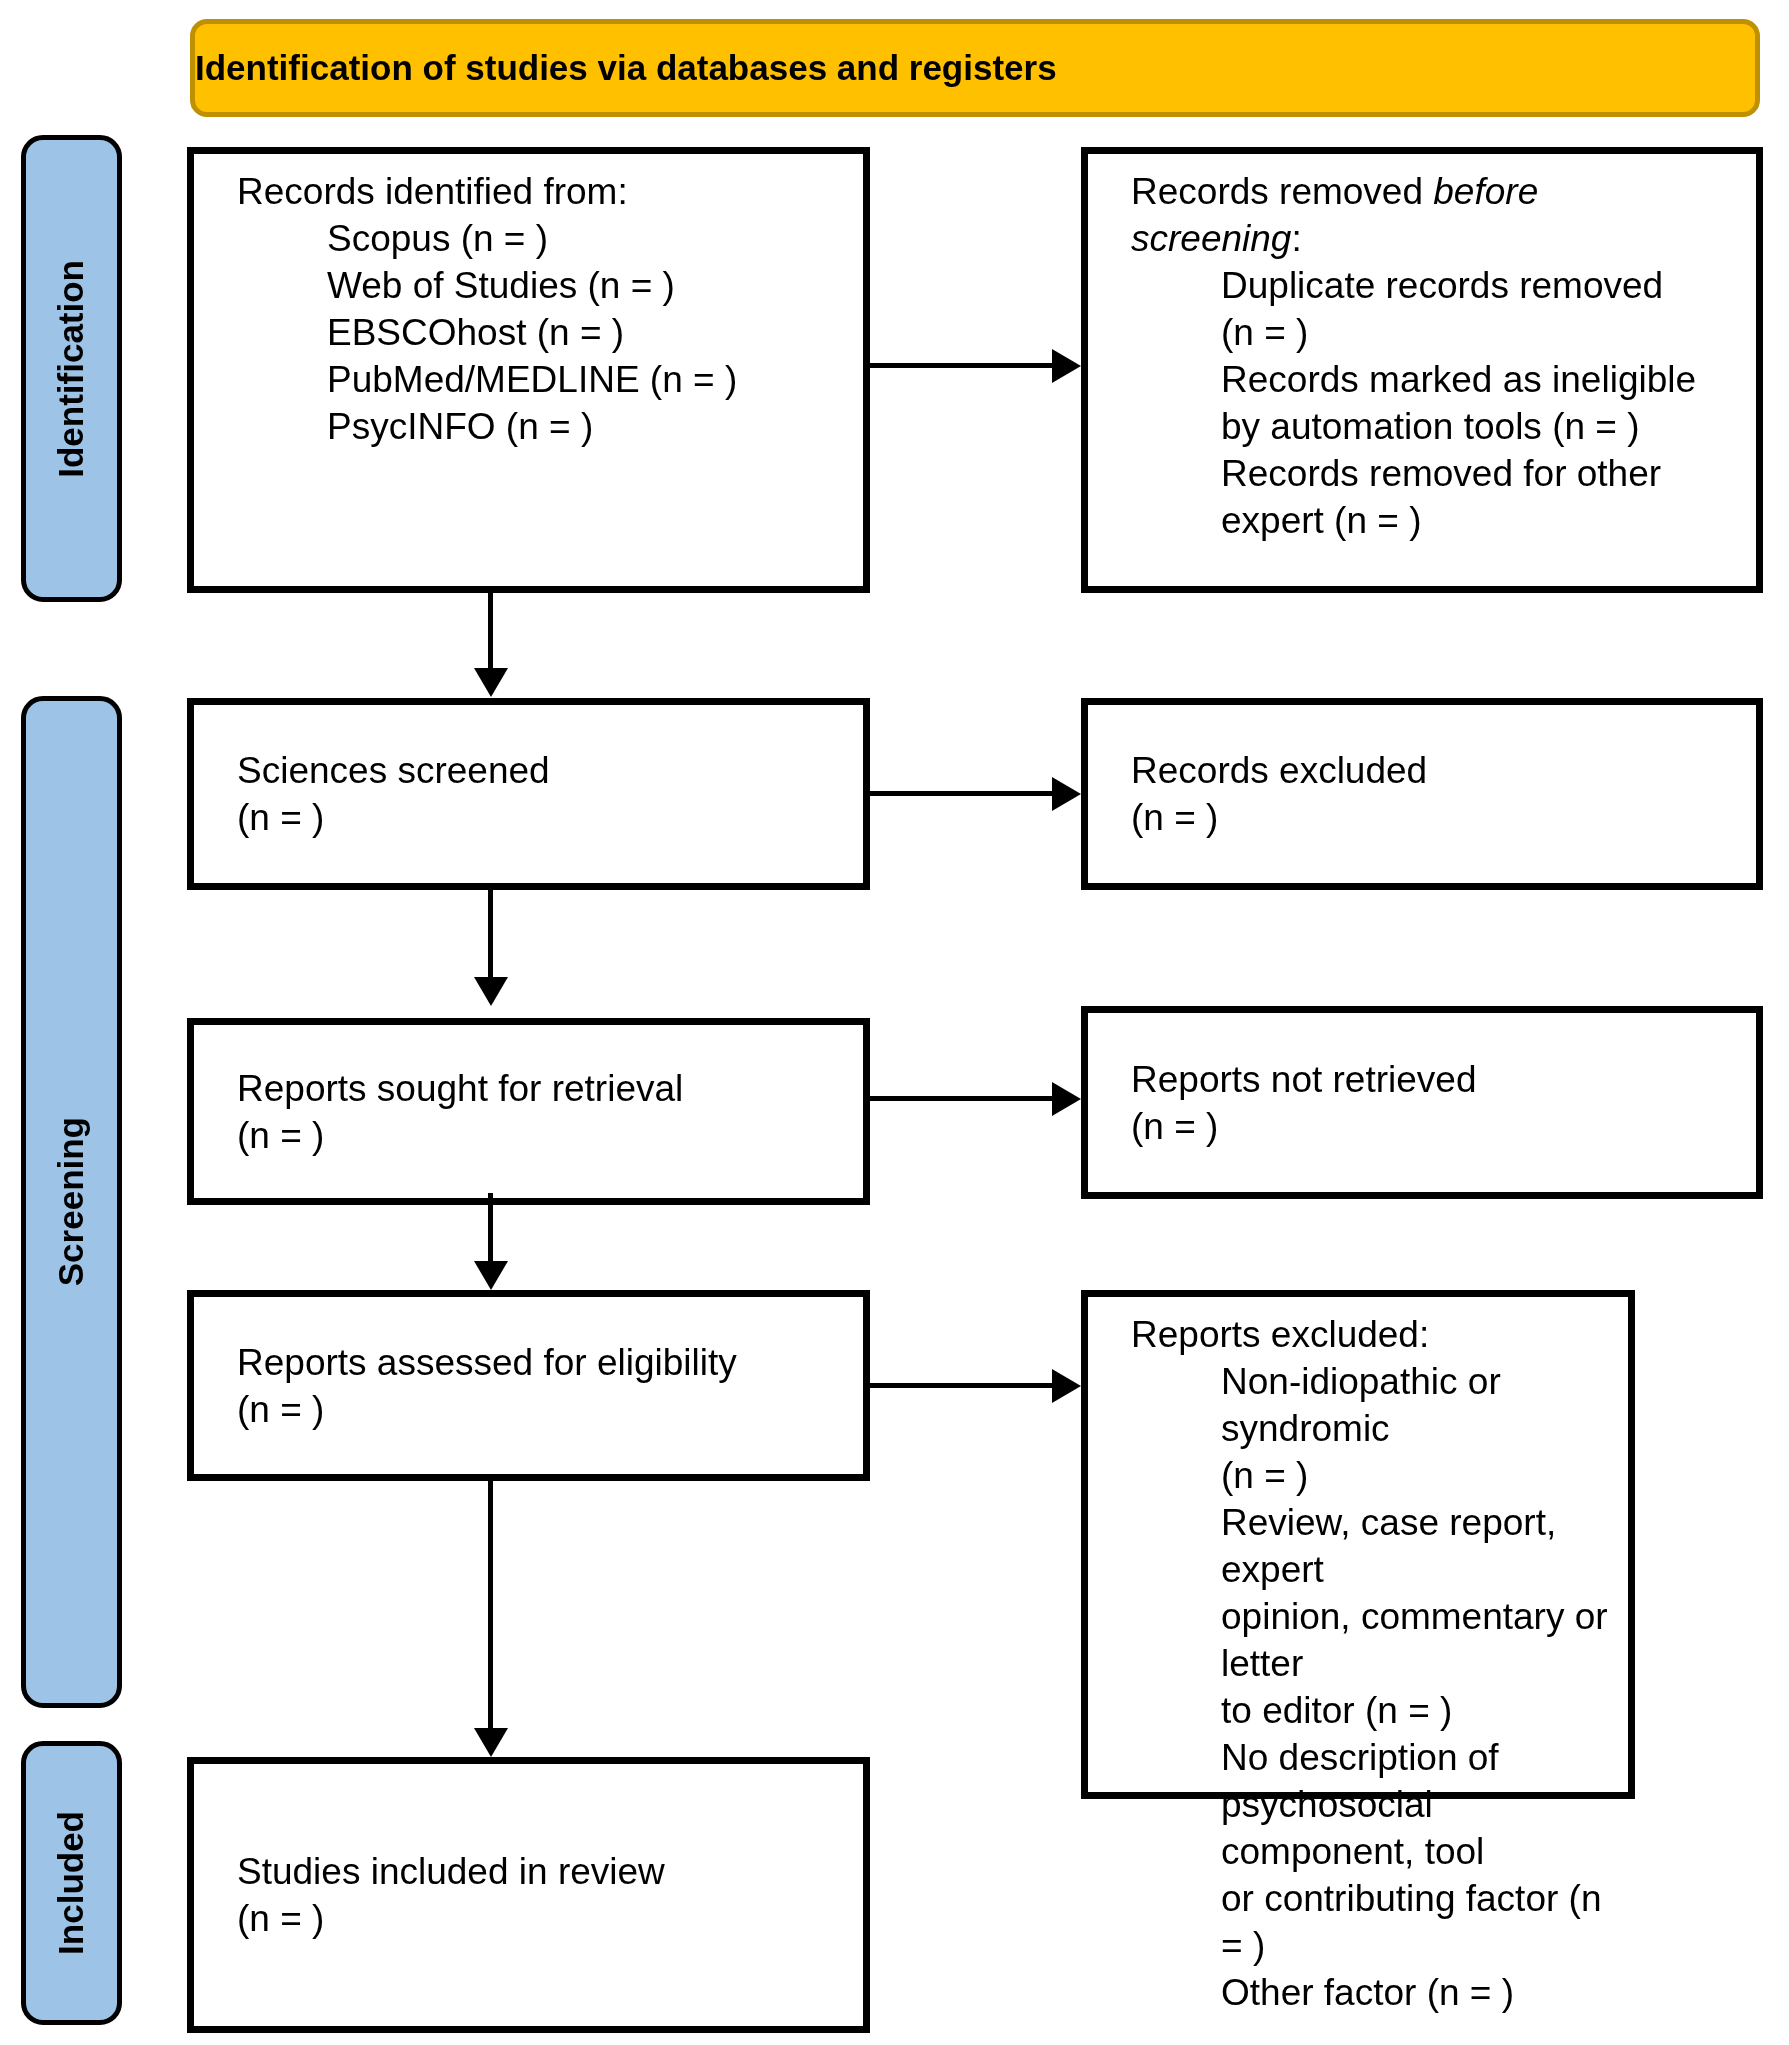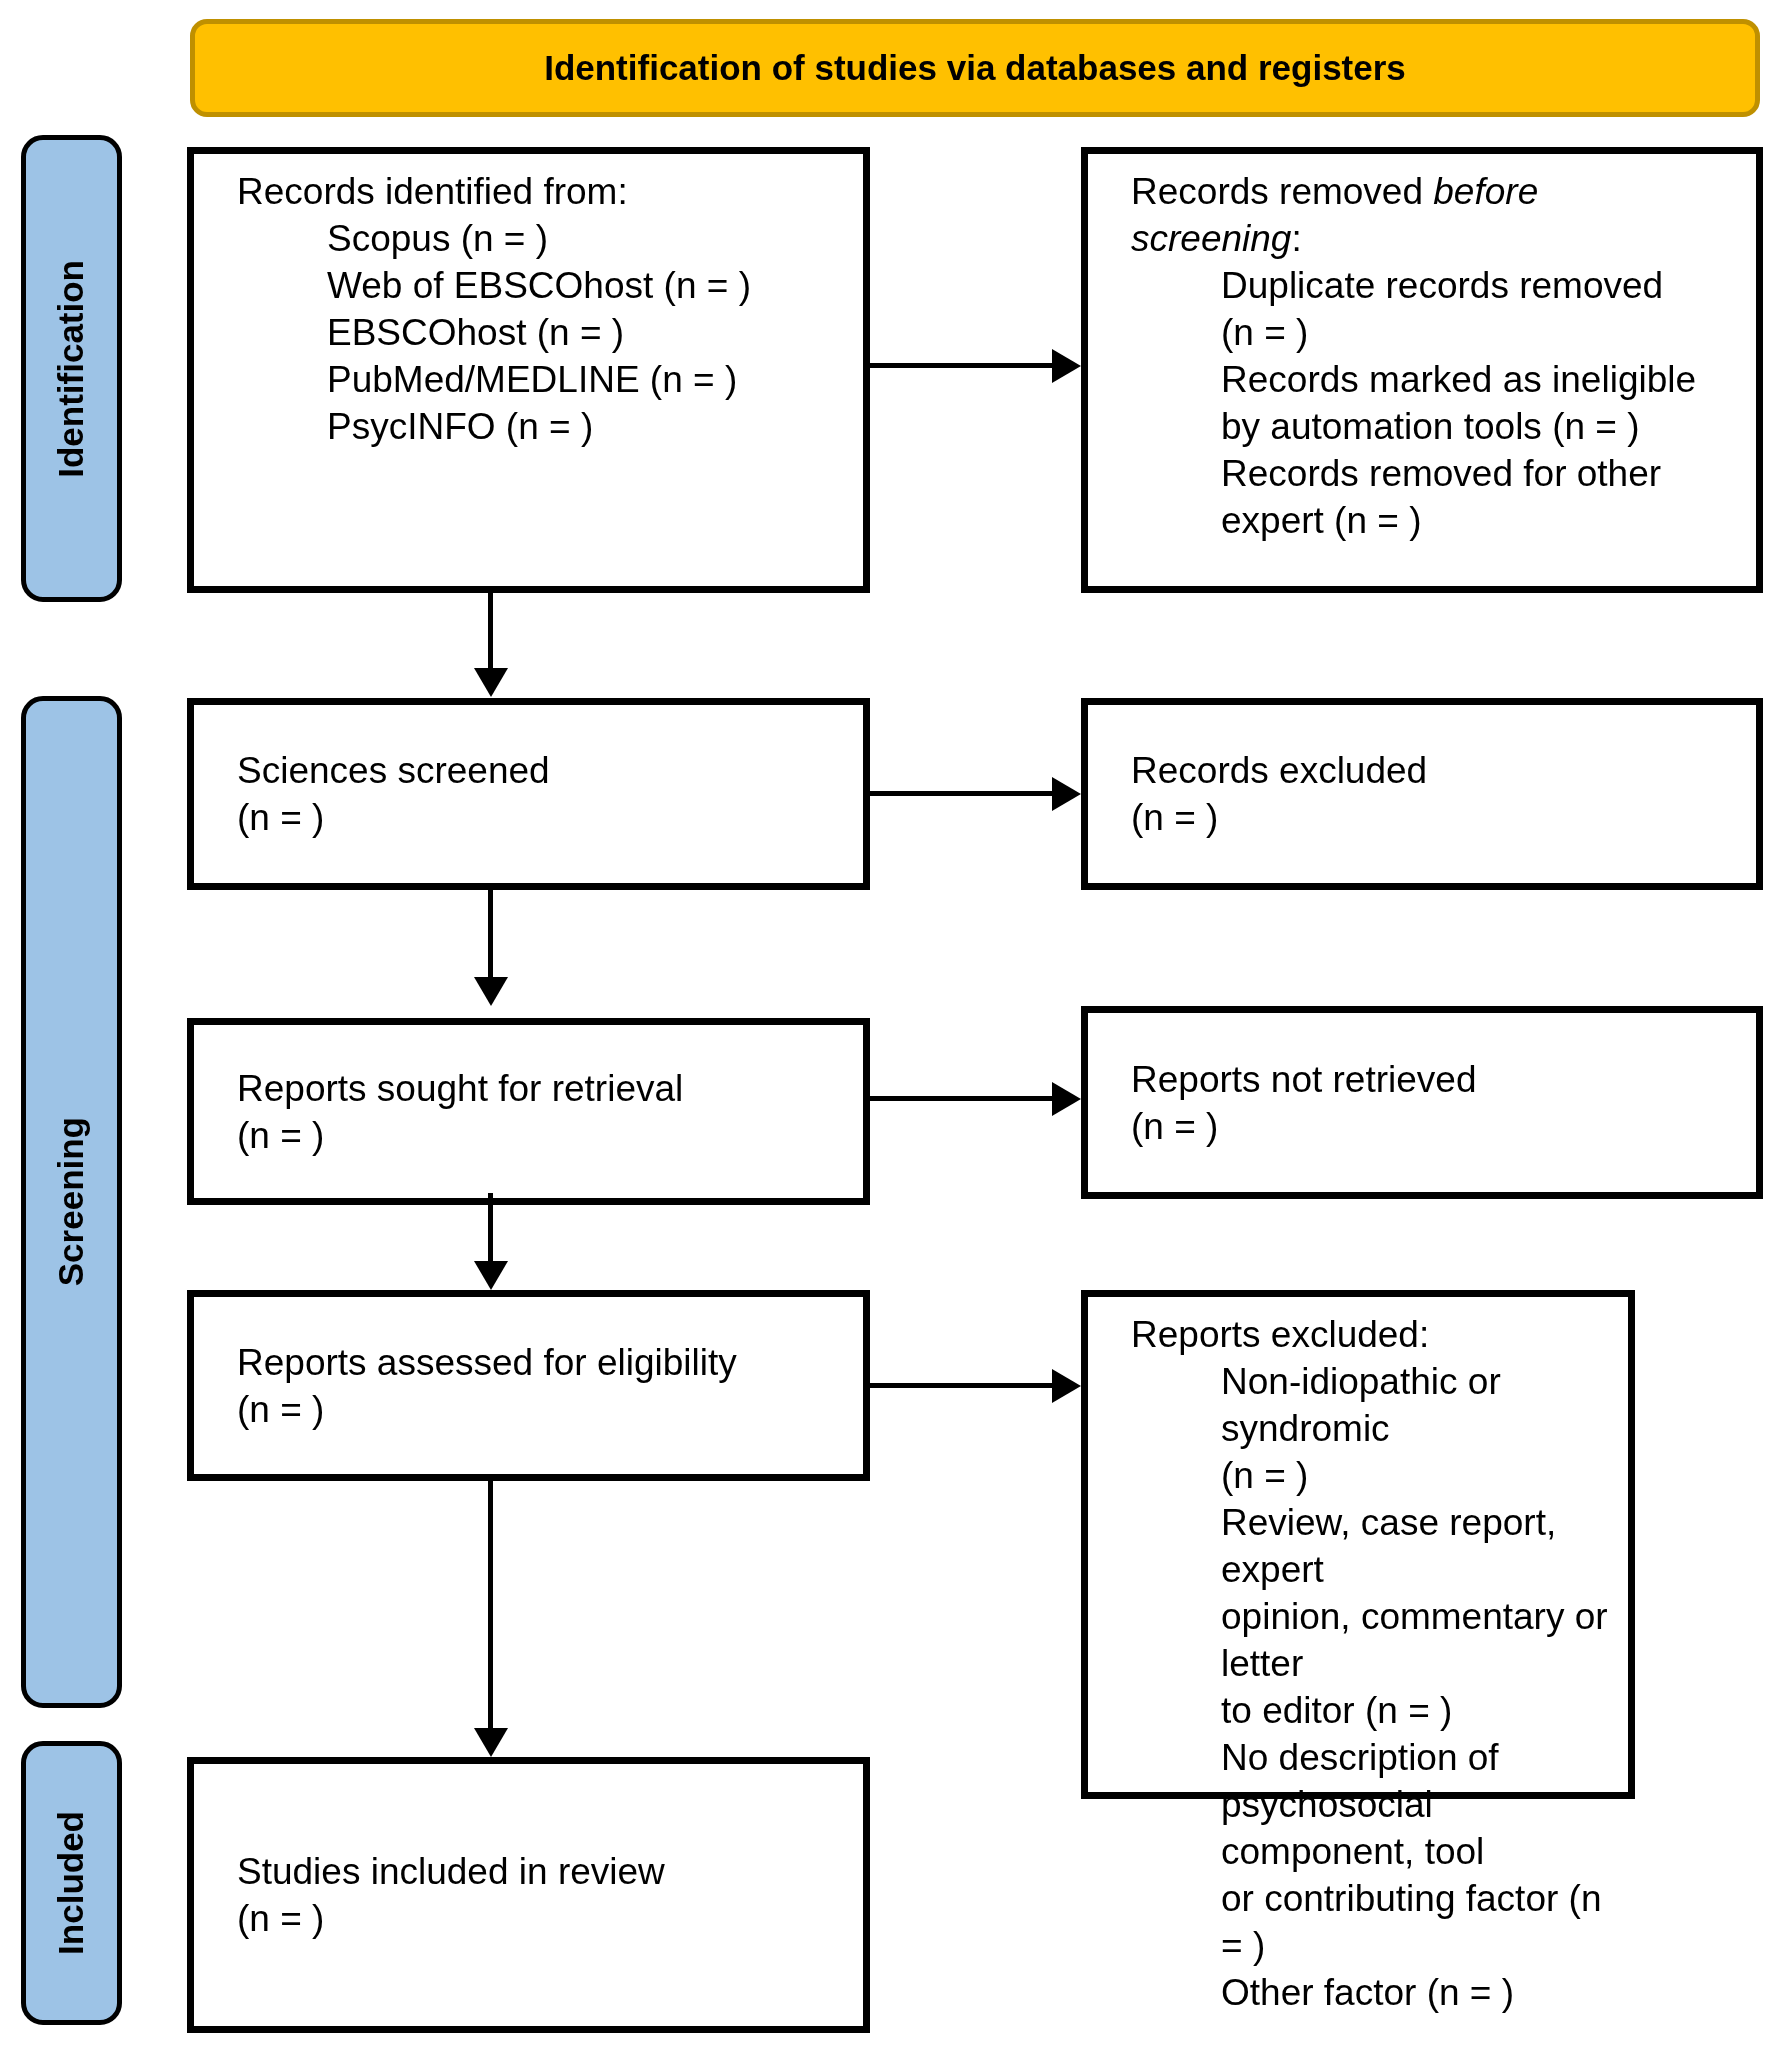--- a/index.html
+++ b/index.html
@@ -15,21 +15,21 @@
 
   
   #banner {
     position:absolute;
     left:190px; top:19.3px;
     width:1570px; height:98px;
     box-sizing:border-box;
     background:var(--banner-fill, #FFC000);
     border:5.8px solid var(--banner-border, #BF9000);
     border-radius:17px;
-    display:flex; align-items:center; justify-content:center;
+    display:flex; align-items:center; 
     font-size:35px; font-weight:bold;
   }
 
   
   .stage {
     position:absolute;
     left:20.6px; width:101px;
     box-sizing:border-box;
     background:var(--stage-fill, #9DC3E6);
     border:5.8px solid #000;
@@ -121,21 +121,21 @@
   <div id="stage-screening" class="stage">
     <span class="stage-label">Screening</span>
   </div>
   <div id="stage-included" class="stage">
     <span class="stage-label">Included</span>
   </div>
 
   <div id="box-records-identified" class="box top">
       <div class="line"><span>Records identified from:</span></div>
       <div class="line indent"><span>Scopus (n = )</span></div>
-      <div class="line indent"><span>Web of EBSCOhost (n = )</span></div>
+      <div class="line indent"><span>Web of Studies (n = )</span></div>
       <div class="line indent"><span>EBSCOhost (n = )</span></div>
       <div class="line indent"><span>PubMed/MEDLINE (n = )</span></div>
       <div class="line indent"><span>PsycINFO (n = )</span></div>
     </div>
   <div id="box-records-removed" class="box top">
       <div class="line"><span>Records removed </span><span class="it">before</span></div>
       <div class="line"><span class="it">screening</span><span>:</span></div>
       <div class="line indent"><span>Duplicate records removed</span></div>
       <div class="line indent"><span>(n = )</span></div>
       <div class="line indent"><span>Records marked as ineligible</span></div>

